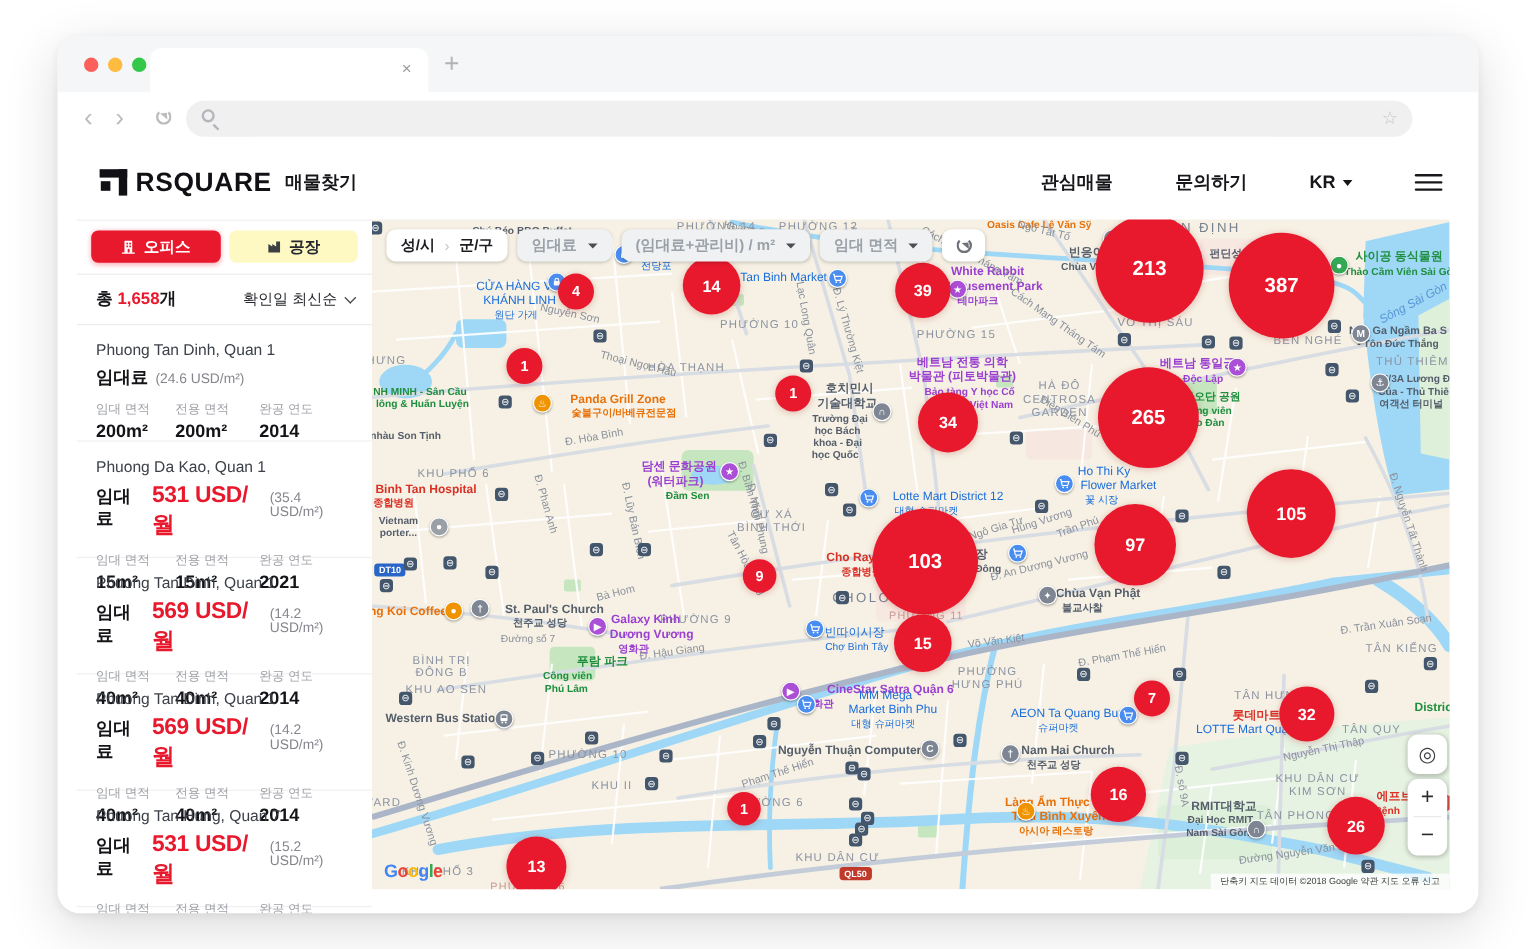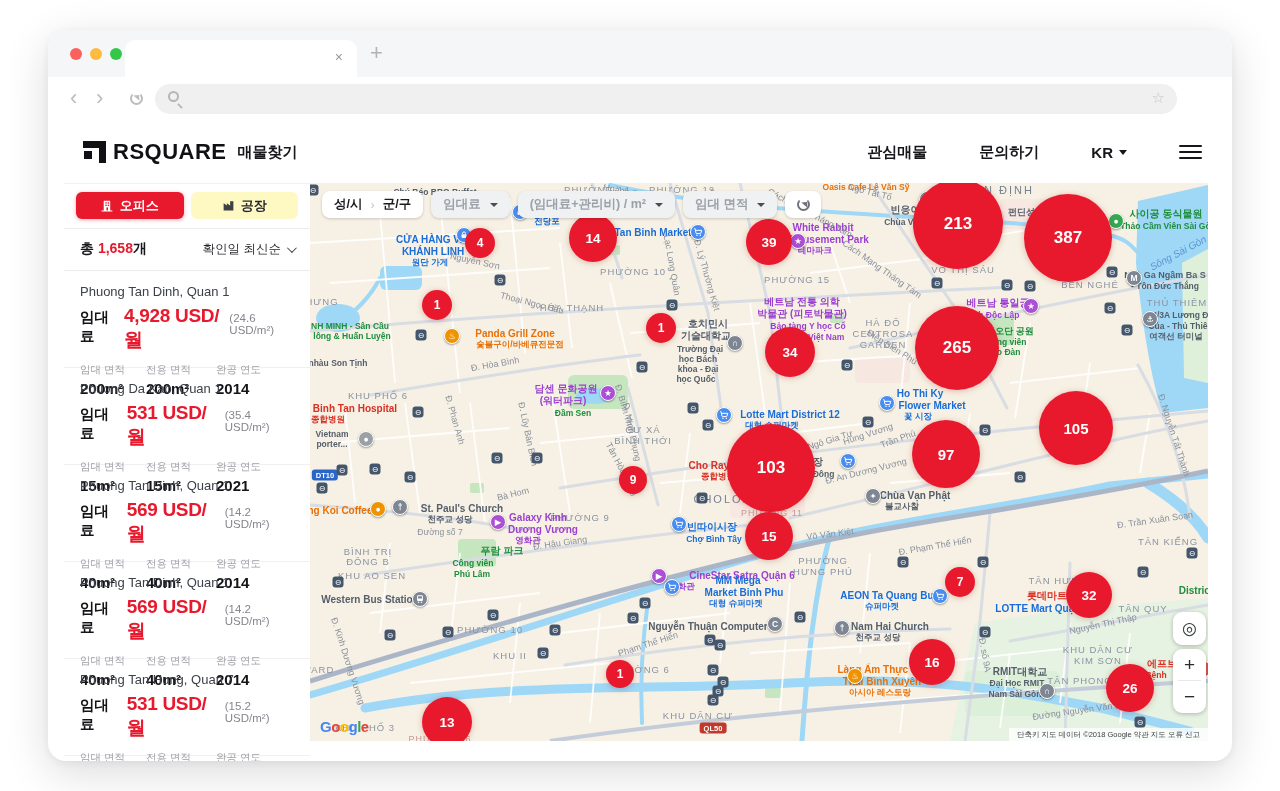--- a/index.html
+++ b/index.html
@@ -56,21 +56,21 @@
   .stats{display:grid;grid-template-columns:66px 70px 72px;}
   .stat-lab{font-size:10.5px;color:#9ea0a6;margin-bottom:3px;}
   .stat-val{font-size:15px;font-weight:800;color:#141418;}
   
   .map{position:absolute;left:262px;top:153px;width:898px;height:558px;overflow:hidden;background:#f6f1e4;}
   .map svg.base{position:absolute;left:0;top:0;}
   .ml{position:absolute;white-space:nowrap;transform:translate(-50%,-50%);font-size:10px;pointer-events:none;}
   .ml-st{color:#8a909c;font-size:9px;}
   .ml-area{color:#8b93a2;font-size:9.5px;letter-spacing:1px;font-weight:500;}
   .ml-barea{color:#78818f;font-size:11px;letter-spacing:2px;font-weight:500;}
-  .ml-b{color:#1a6dd9;font-weight:700;}
+  .ml-b{color:#1a6dd9;font-weight:400;}
   .ml-p{color:#9b3fd1;font-weight:600;}
   .ml-o{color:#e8710a;font-weight:600;}
   .ml-r{color:#d93025;font-weight:600;}
   .ml-g{color:#1e8e3e;font-weight:600;}
   .ml-gy{color:#555e6b;font-weight:600;}
   .ml-w{color:#5a95d6;font-style:italic;font-weight:500;}
   .ml-pk{color:#c79a94;letter-spacing:1px;}
   .ml-bdgb{background:#2a66c8;color:#fff;font-size:7.5px;font-weight:700;padding:1px 4px;border-radius:3px;}
   .ml-bdgr{background:#c0392b;color:#fff;font-size:7.5px;font-weight:700;padding:1px 4px;border-radius:3px;}
   .station{position:absolute;width:11px;height:11px;background:#44566b;border-radius:3px;transform:translate(-50%,-50%);
@@ -181,21 +181,20 @@
           <span>확인일 최신순</span>
           <span class="chev-down"></span>
         </span>
       </div>
       <div class="divider"></div>
       <div id="listings">
           <div class="listing">
             <div class="loc">Phuong Tan Dinh, Quan 1</div>
     <div class="price-line">
       <span class="price-label">임대료</span>
-      <span class="price-val">4,928 USD/월</span>
       <span class="price-unit">(24.6 USD/m²)</span>
             </div>
     <div class="stats">
               <div>
                 <div class="stat-lab">임대 면적</div>
                 <div class="stat-val">200m²</div>
               </div>
               <div>
                 <div class="stat-lab">전용 면적</div>
                 <div class="stat-val">200m²</div>

